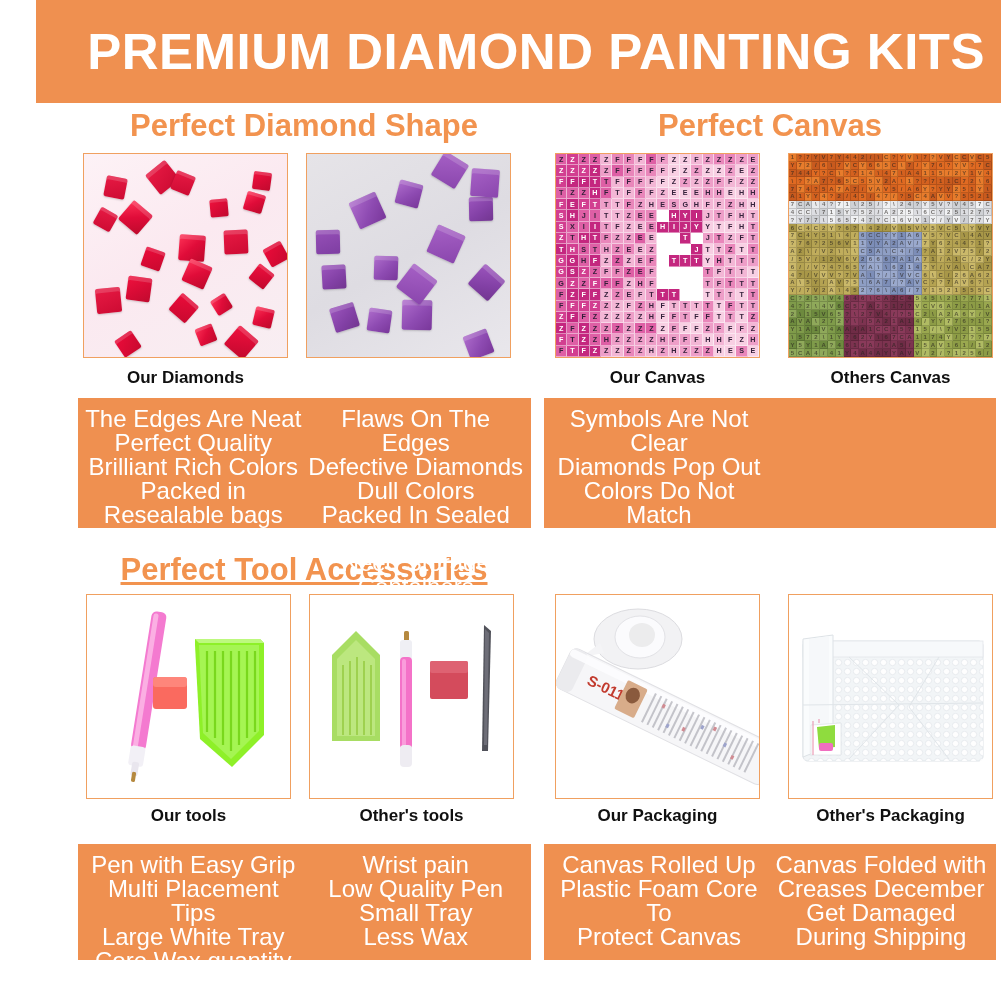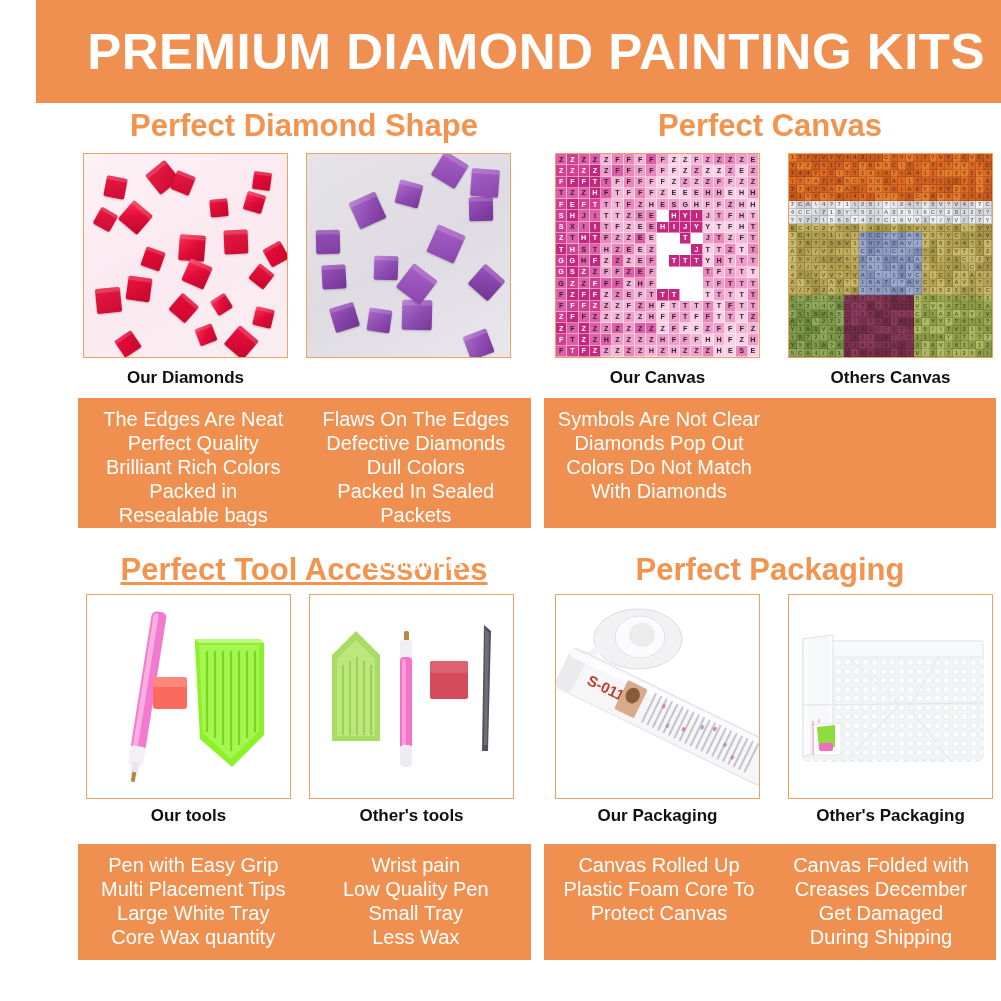--- a/index.html
+++ b/index.html
@@ -102,21 +102,21 @@
     padding: 9px 4px 10px 4px;
   }
   #panel-shape   { left: 42px;  top: 398px; width: 453px; height: 130px; }
   #panel-canvas  { left: 508px; top: 398px; width: 452px; height: 130px; }
   #panel-tools   { left: 42px;  top: 844px; width: 453px; height: 116px; }
   #panel-package { left: 508px; top: 844px; width: 452px; height: 116px; }
 
   .panel .col {
     width: 50%;
     color: #ffffff;
-    font-size: 20px;
+    font-size: 24px;
     line-height: 24px;
     text-align: center;
     font-family: "Liberation Sans", sans-serif;
     white-space: pre-line;
     padding: 0 2px;
   }
 
   
 
   
@@ -161,21 +161,20 @@
 
 <div id="page">
 
   <div class="header-band">
     <div class="header-title">PREMIUM DIAMOND PAINTING KITS</div>
   </div>
 
   <div class="sec-title" id="title-shape">Perfect Diamond Shape</div>
   <div class="sec-title" id="title-canvas">Perfect Canvas</div>
   <div class="sec-title" id="title-tools">Perfect Tool Accessories</div>
-  <div class="sec-title" id="title-package">Perfect Packaging</div>
 
   <div class="photo" id="ph-our-diamonds">
     <div class="inner" id="art-red-diamonds" style="background:linear-gradient(150deg,#fdf2f6 0%,#fbe9f0 45%,#f8eef2 100%);">
         <div class="dia" style="left: 168.1px; top: 113.4px; width: 19.1px; height: 19.1px; transform: rotate(38.4deg); background: linear-gradient(145deg, rgb(240, 18, 62) 0%, rgb(215, 11, 53) 55%, rgb(192, 10, 46) 100%); box-shadow: rgba(0, 0, 0, 0.18) 0px 1px 2px, rgba(255, 255, 255, 0.16) 0px 3.4px 0px inset;"></div>
         <div class="dia" style="left: 65.6px; top: 11.4px; width: 24.7px; height: 24.7px; transform: rotate(-38.8deg); background: linear-gradient(160deg, rgb(232, 26, 68) 0%, rgb(205, 11, 51) 100%); box-shadow: rgba(0, 0, 0, 0.18) 0px 1px 2px, rgba(255, 255, 255, 0.16) 0px 4.4px 0px inset;"></div>
         <div class="dia" style="left: 95.1px; top: 81.2px; width: 25.8px; height: 25.8px; transform: rotate(4.3deg); background: linear-gradient(135deg, rgb(255, 51, 87) 0%, rgb(224, 12, 57) 50%, rgb(189, 10, 44) 100%); box-shadow: rgba(0, 0, 0, 0.18) 0px 1px 2px, rgba(255, 255, 255, 0.16) 0px 4.6px 0px inset;"></div>
         <div class="dia" style="left: 140px; top: 76px; width: 24px; height: 24px; transform: rotate(-2.3deg); background: linear-gradient(160deg, rgb(232, 26, 68) 0%, rgb(205, 11, 51) 100%); box-shadow: rgba(0, 0, 0, 0.18) 0px 1px 2px, rgba(255, 255, 255, 0.16) 0px 4.3px 0px inset;"></div>
         <div class="dia" style="left: 89px; top: 18.6px; width: 20.3px; height: 20.3px; transform: rotate(22.4deg); background: linear-gradient(160deg, rgb(232, 26, 68) 0%, rgb(205, 11, 51) 100%); box-shadow: rgba(0, 0, 0, 0.18) 0px 1px 2px, rgba(255, 255, 255, 0.16) 0px 3.6px 0px inset;"></div>
         <div class="dia" style="left: 34.3px; top: 179.5px; width: 20.2px; height: 20.2px; transform: rotate(-34deg); background: linear-gradient(145deg, rgb(236, 11, 58) 0%, rgb(200, 9, 47) 100%); box-shadow: rgba(0, 0, 0, 0.18) 0px 1px 2px, rgba(255, 255, 255, 0.16) 0px 3.6px 0px inset;"></div>
         <div class="dia" style="left: 21.4px; top: 22.5px; width: 21.1px; height: 21.1px; transform: rotate(10.9deg); background: linear-gradient(160deg, rgb(232, 26, 68) 0%, rgb(205, 11, 51) 100%); box-shadow: rgba(0, 0, 0, 0.18) 0px 1px 2px, rgba(255, 255, 255, 0.16) 0px 3.8px 0px inset;"></div>

